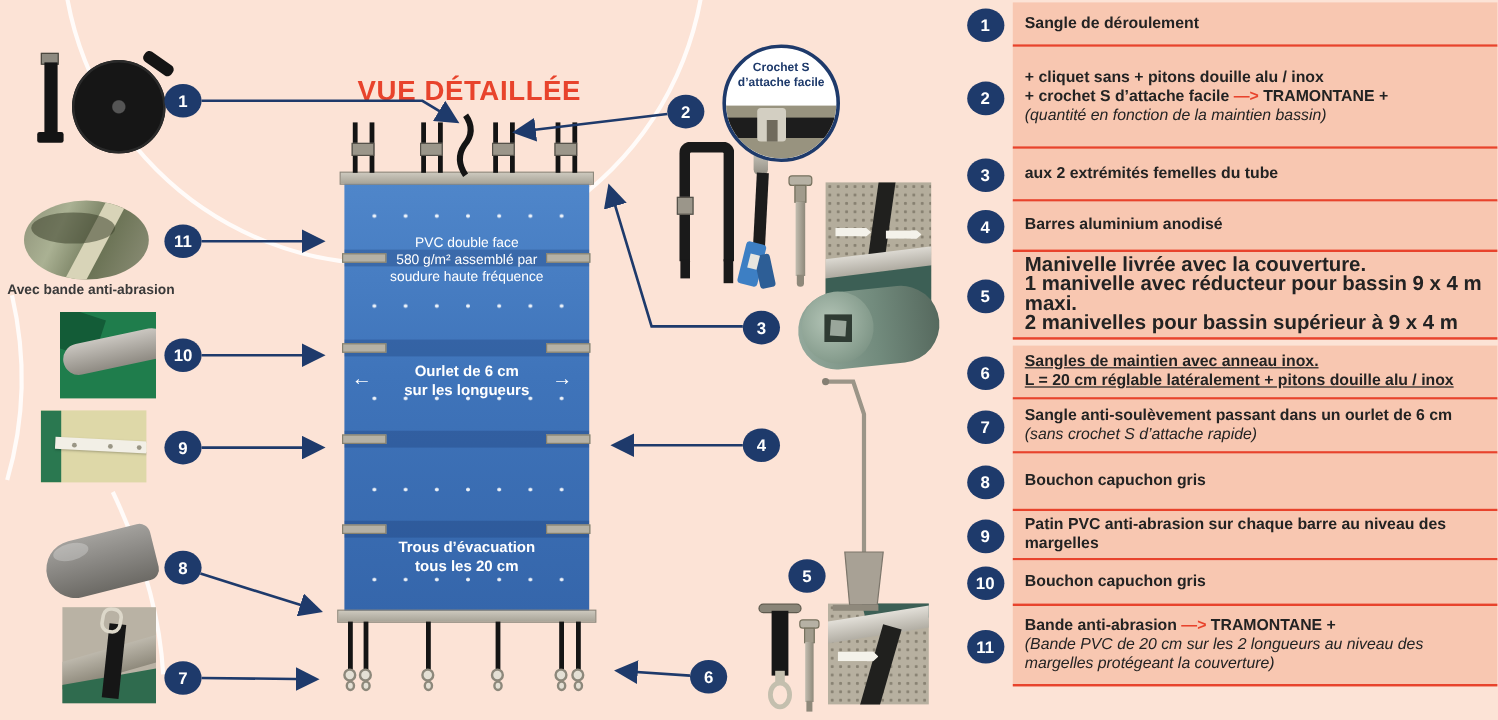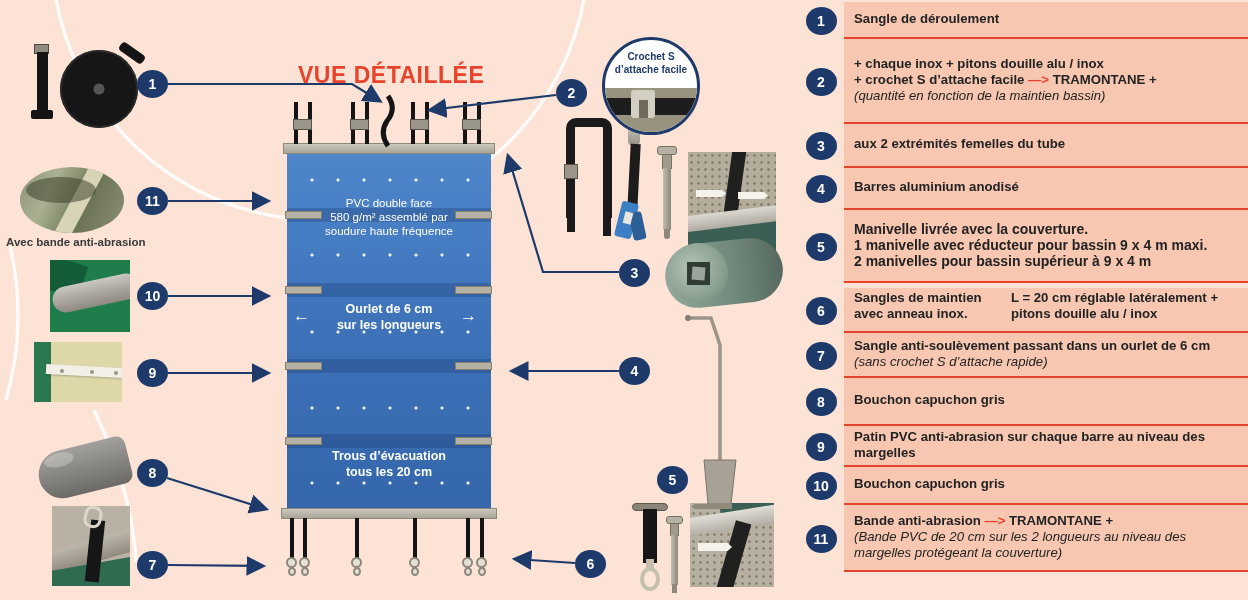--- a/index.html
+++ b/index.html
@@ -317,21 +317,21 @@
       </div>
       <div style="flex: 1 1 0%; background: var(--row); border-bottom: 2px solid var(--red); display: flex; flex-direction: column; justify-content: center; padding: 2px 8px 3px 10px; font-size: 13.2px; line-height: 16.2px; color: var(--ink);">
         <div><span style="font-weight: bold;">Sangle de déroulement</span></div>
       </div>
     </div>
     <div style="display: flex; height: 85px;">
       <div style="width: 46px; display: flex; align-items: center; justify-content: center;">
         <div class="co" style="position: static;">2</div>
       </div>
       <div style="flex: 1 1 0%; background: var(--row); border-bottom: 2px solid var(--red); display: flex; flex-direction: column; justify-content: center; padding: 2px 8px 3px 10px; font-size: 13.2px; line-height: 16.2px; color: var(--ink);">
-        <div><span style="font-weight: bold;">+ chaque inox + pitons douille alu / inox</span></div>
+        <div><span style="font-weight: bold;">+ cliquet sans + pitons douille alu / inox</span></div>
         <div><span style="font-weight: bold;">+ crochet S d’attache facile </span><span style="color: var(--red); font-weight: bold;">—&gt;</span><span style="font-weight: bold;"> TRAMONTANE +</span></div>
         <div><span style="font-style: italic; font-weight: 500;">(quantité en fonction de la maintien bassin)</span></div>
       </div>
     </div>
     <div style="display: flex; height: 44px;">
       <div style="width: 46px; display: flex; align-items: center; justify-content: center;">
         <div class="co" style="position: static;">3</div>
       </div>
       <div style="flex: 1 1 0%; background: var(--row); border-bottom: 2px solid var(--red); display: flex; flex-direction: column; justify-content: center; padding: 2px 8px 3px 10px; font-size: 13.2px; line-height: 16.2px; color: var(--ink);">
         <div><span style="font-weight: bold;">aux 2 extrémités femelles du tube</span></div>
@@ -342,31 +342,31 @@
         <div class="co" style="position: static;">4</div>
       </div>
       <div style="flex: 1 1 0%; background: var(--row); border-bottom: 2px solid var(--red); display: flex; flex-direction: column; justify-content: center; padding: 2px 8px 3px 10px; font-size: 13.2px; line-height: 16.2px; color: var(--ink);">
         <div><span style="font-weight: bold;">Barres aluminium anodisé</span></div>
       </div>
     </div>
     <div style="display: flex; height: 73px;">
       <div style="width: 46px; display: flex; align-items: center; justify-content: center;">
         <div class="co" style="position: static;">5</div>
       </div>
-      <div style="flex: 1 1 0%; background: var(--row); border-bottom: 2px solid var(--red); display: flex; flex-direction: column; justify-content: center; padding: 2px 8px 3px 10px; font-size: 14px; line-height: 16.2px; color: var(--ink);">
+      <div style="flex: 1 1 0%; background: var(--row); border-bottom: 2px solid var(--red); display: flex; flex-direction: column; justify-content: center; padding: 2px 8px 3px 10px; font-size: 17px; line-height: 16.2px; color: var(--ink);">
         <div><span style="font-weight: bold;">Manivelle livrée avec la couverture.</span></div>
         <div><span style="font-weight: bold;">1 manivelle avec réducteur pour bassin 9 x 4 m maxi.</span></div>
         <div><span style="font-weight: bold; text-align: center;">2 manivelles pour bassin supérieur à 9 x 4 m</span></div>
       </div>
     </div>
     <div style="display: flex; height: 45px; margin-top: 5px;">
       <div style="width: 46px; display: flex; align-items: center; justify-content: center;">
         <div class="co" style="position: static;">6</div>
       </div>
-      <div style="flex: 1 1 0%; background: var(--row); border-bottom: 2px solid var(--red); display: flex; flex-direction: row; justify-content: center; padding: 2px 8px 3px 10px; font-size: 13.2px; line-height: 16.2px; color: var(--ink);">
+      <div style="flex: 1 1 0%; background: var(--row); border-bottom: 2px solid var(--red); display: flex; flex-direction: column; justify-content: center; padding: 2px 8px 3px 10px; font-size: 13.2px; line-height: 16.2px; color: var(--ink); text-decoration: underline;">
         <div><span style="font-weight: bold;">Sangles de maintien avec anneau inox.</span></div>
         <div><span style="font-weight: bold;">L = 20 cm réglable latéralement + pitons douille alu / inox</span></div>
       </div>
     </div>
     <div style="display: flex; height: 45px;">
       <div style="width: 46px; display: flex; align-items: center; justify-content: center;">
         <div class="co" style="position: static;">7</div>
       </div>
       <div style="flex: 1 1 0%; background: var(--row); border-bottom: 2px solid var(--red); display: flex; flex-direction: column; justify-content: center; padding: 2px 8px 3px 10px; font-size: 13.2px; line-height: 16.2px; color: var(--ink);">
         <div><span style="font-weight: bold;">Sangle anti-soulèvement passant dans un ourlet de 6 cm</span></div>

